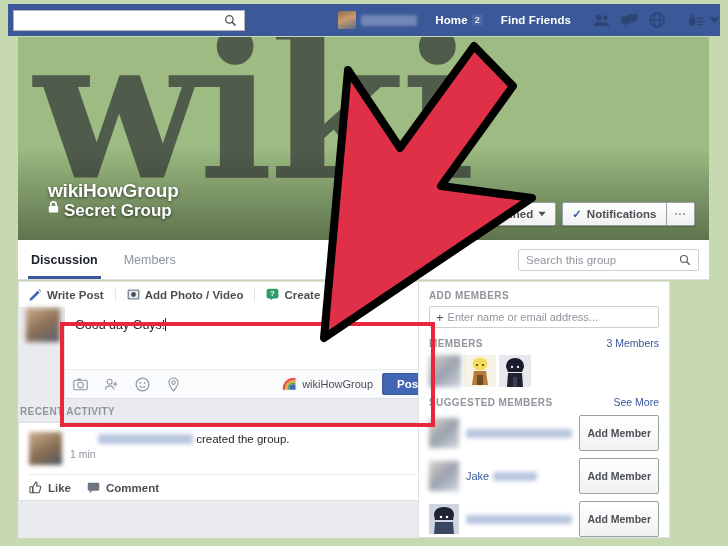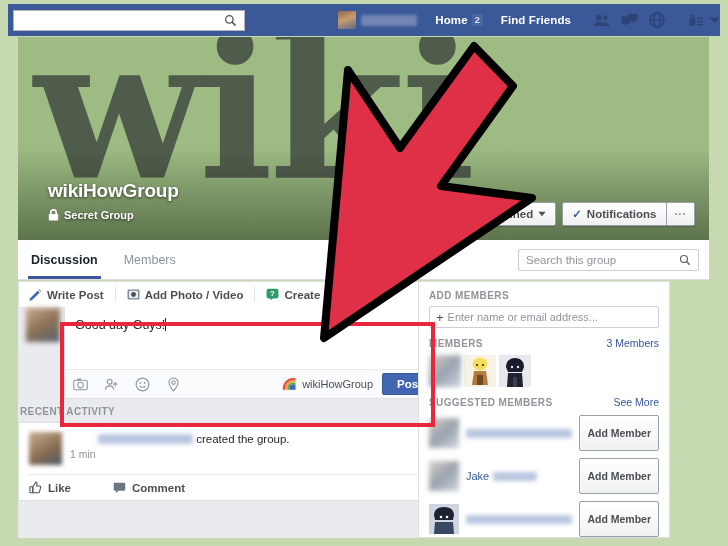--- a/index.html
+++ b/index.html
@@ -61,21 +61,21 @@
     position: absolute; inset: 0;
     background: linear-gradient(180deg,rgba(0,0,0,0) 55%,rgba(0,0,0,.30) 100%);
   }
   .group-title {
     position: absolute; left: 30px; bottom: 38px; color: #fff;
     font-size: 19px; font-weight: bold; text-shadow: 0 1px 3px rgba(0,0,0,.6);
     letter-spacing: -.2px;
   }
   .group-sub {
     position: absolute; left: 30px; bottom: 19px; color: #fff;
-    font-size: 11px; font-weight: bold; display: flex; align-items: flex-start;
+    font-size: 17px; font-weight: bold; display: flex; align-items: flex-start;
     gap: 5px; text-shadow: 0 1px 3px rgba(0,0,0,.6); margin-top: 8px;
   }
   .cover-actions {
     position: absolute; right: 14px; bottom: 14px; display: flex; gap: 6px;
   }
   .btn-gray {
     background: linear-gradient(#fff,#f0f0f0); border: 1px solid #9aa0a8;
     border-radius: 2px; font-size: 11.5px; font-weight: bold; color: #4b4f56;
     padding: 4px 9px; display: flex; align-items: center; gap: 5px;
     white-space: nowrap; box-shadow: 0 1px 1px rgba(0,0,0,.18);
@@ -174,21 +174,21 @@
   .act-body { margin-left: 8px; padding-top: 1px; }
   .name-blur {
     display: inline-block; width: 95px; height: 10px; border-radius: 2px;
     background: #b9c6e0; filter: blur(2px); vertical-align: -1px;
   }
   .act-text { font-size: 11.5px; color: #1d2129; padding-left: 28px; }
   .act-time { font-size: 10.5px; color: #90949c; margin-top: 3px; }
   .act-caret { position: absolute; right: 9px; top: 11px; color: #90949c; }
   .act-foot {
     margin: 9px 10px 0 10px; border-top: 1px solid #e9ebee;
-    display: flex; align-items: center; gap: 42px; height: 26px;
+    display: flex; align-items: center; gap: 16px; height: 26px;
     font-size: 11.5px; font-weight: bold; color: #4b4f56;
   }
   .act-foot > div { display: flex; align-items: center; gap: 6px; }
 
   
   .right-col {
     position: absolute; right: 0px; top: 0px; width: 252px;
     background: #fff; border: 1px solid #dddfe2; height: 257px; padding: 8px 10px;
   }
   .rs-label {

